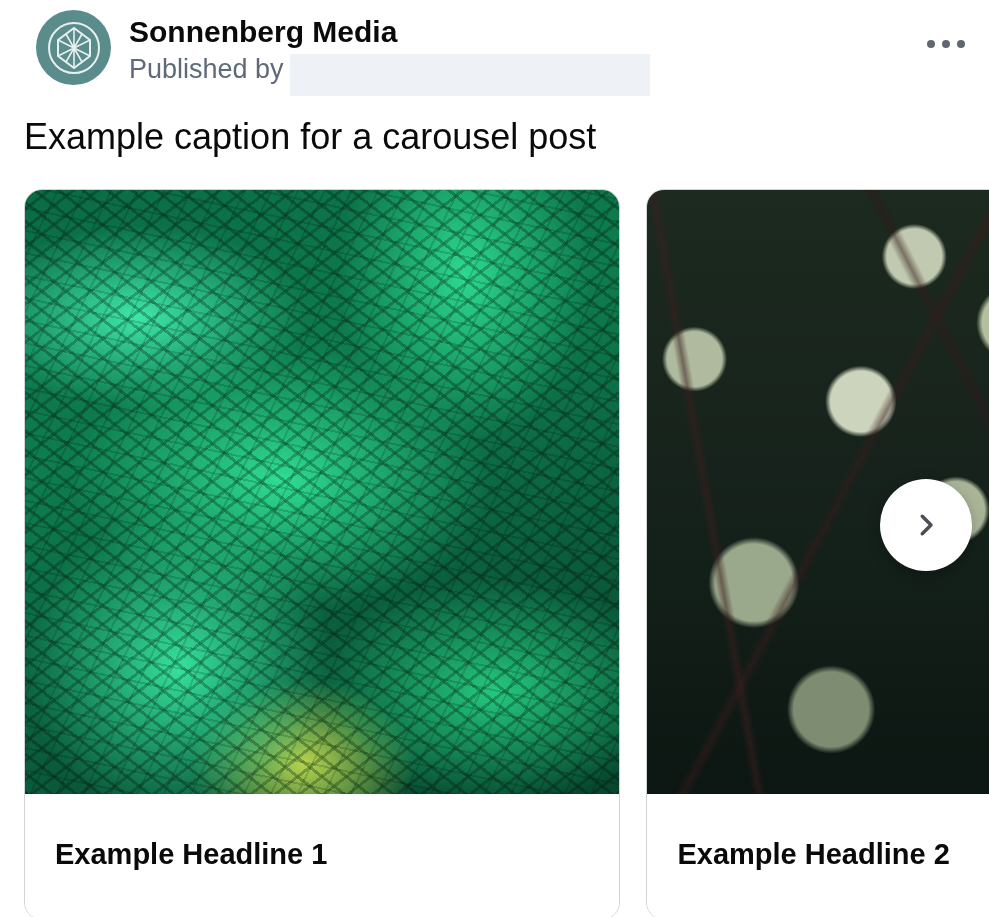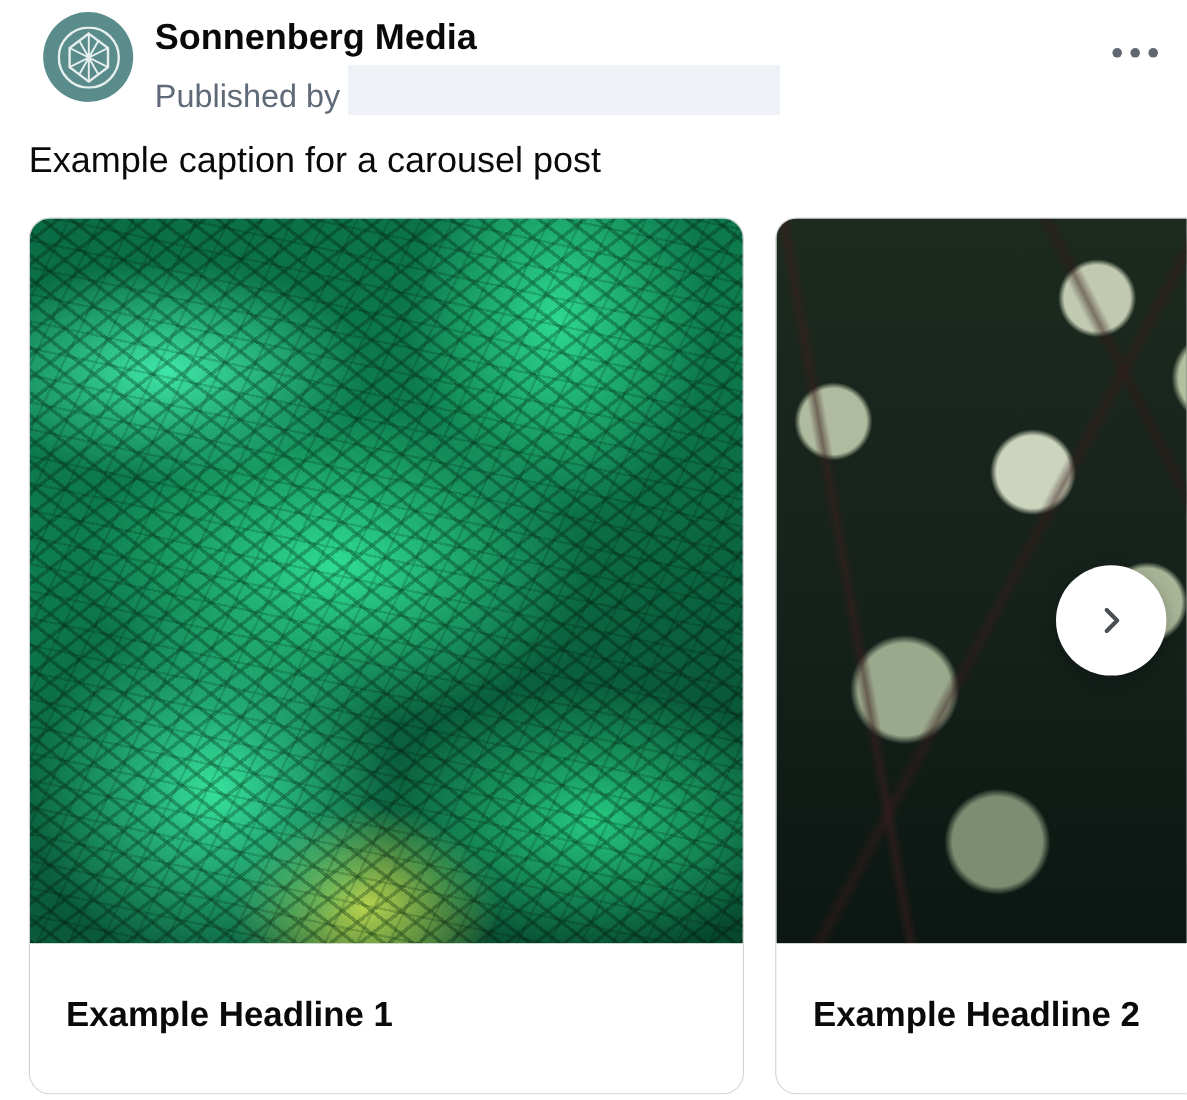--- a/index.html
+++ b/index.html
@@ -37,21 +37,21 @@
       padding-top: 4px;
     }
     .page-name {
       font-size: 30px;
       font-weight: 700;
       color: #0a0a0a;
       line-height: 1.2;
     }
     .pub-line {
       display: flex;
-      align-items: flex-end;
+      align-items: flex-start;
       font-size: 27px;
       color: #5f6a78;
       margin-top: 4px;
     }
     .pub-redacted {
       display: inline-block;
       width: 360px;
       height: 42px;
       background: #eef2f7;
       margin-left: 6px;
@@ -65,21 +65,21 @@
       cursor: pointer;
     }
     .more-menu span {
       width: 8px;
       height: 8px;
       border-radius: 50%;
       background: #616770;
       display: block;
     }
     .caption {
-      font-size: 30px;
+      font-size: 36px;
       color: #0a0a0a;
       padding: 18px 24px 0 24px;
       line-height: 1.3;
     }
     .carousel {
       position: relative;
       margin-top: 28px;
       padding-left: 24px;
       white-space: nowrap;
       overflow: hidden;

